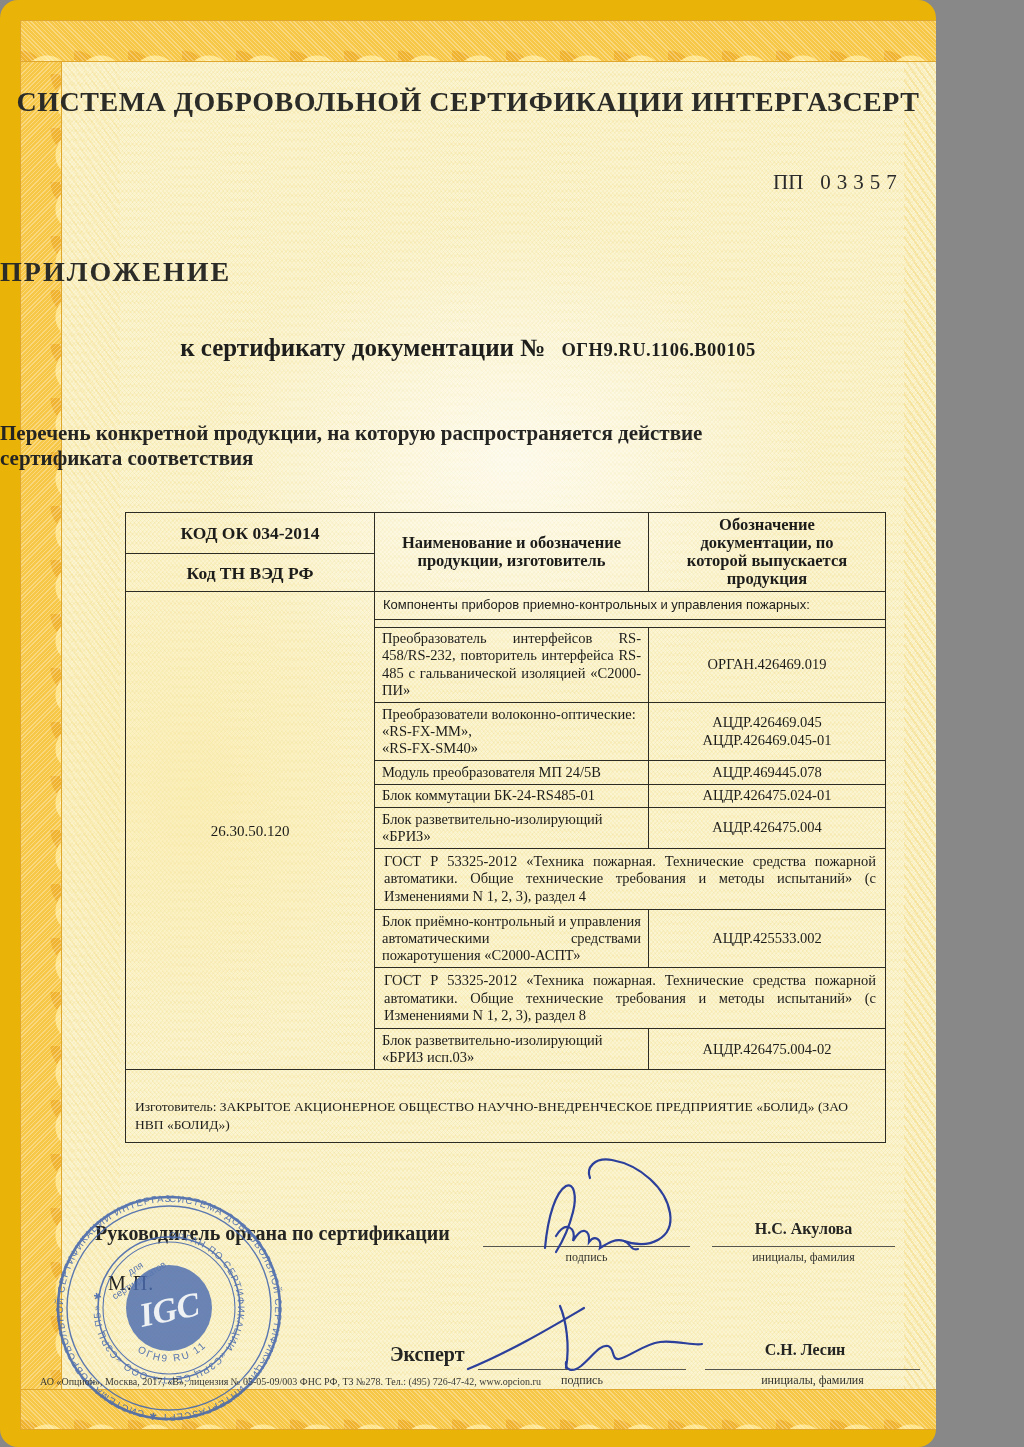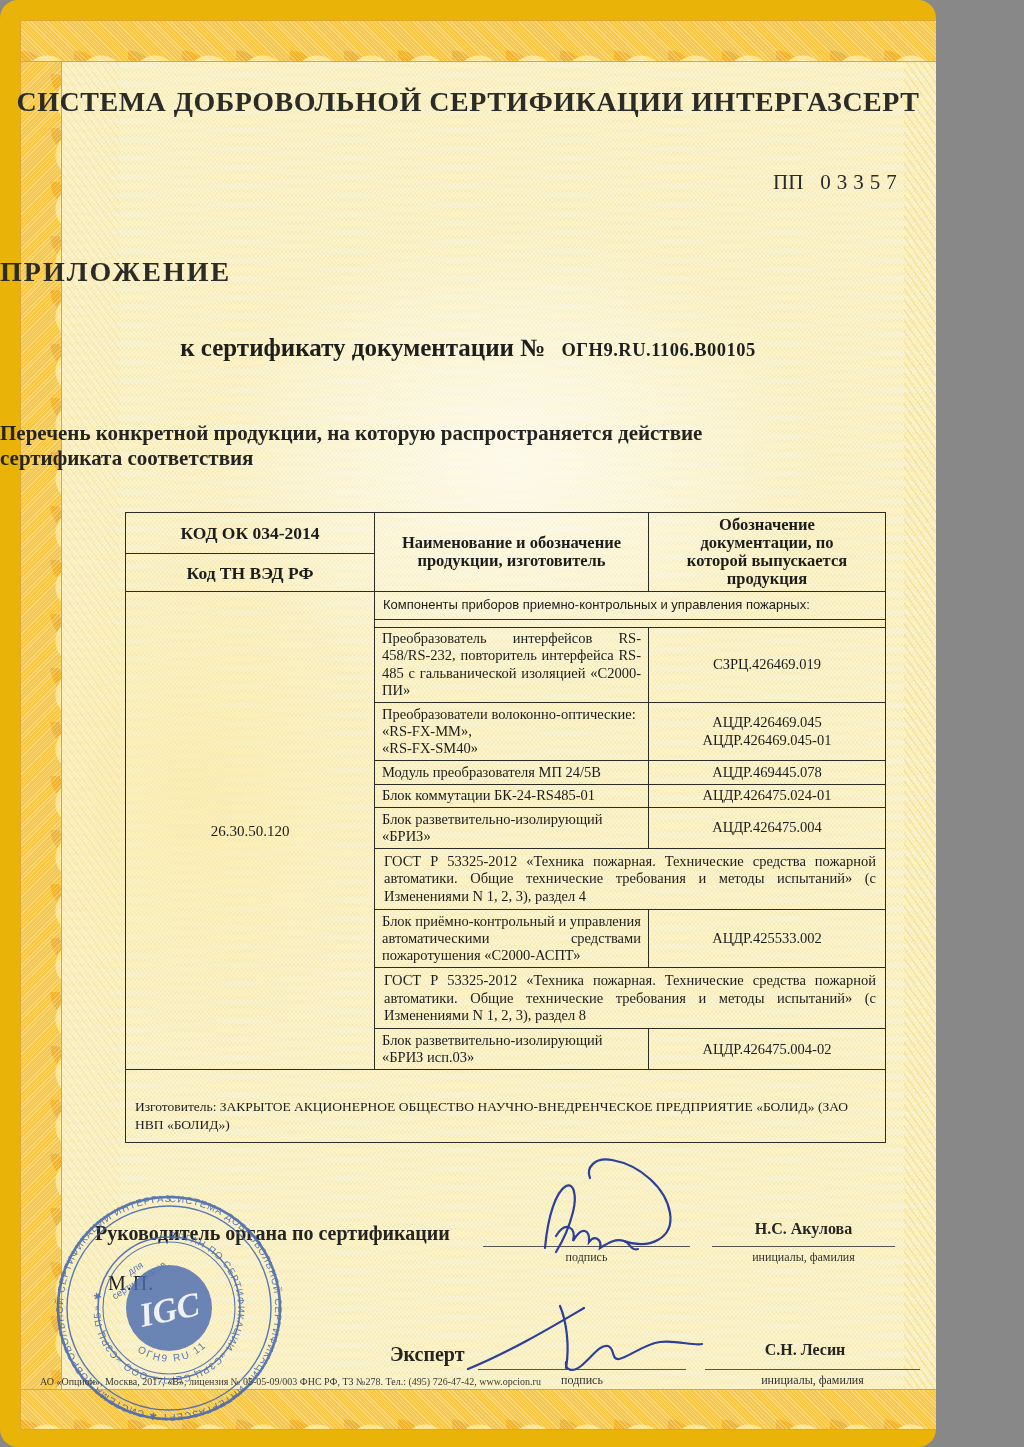--- a/index.html
+++ b/index.html
@@ -124,21 +124,21 @@
     </div>
     <div class="tbody">
       <div class="codecol">
         <span>26.30.50.120</span>
       </div>
       <div class="rowsarea">
         <div class="catrow">Компоненты приборов приемно-контрольных и управления пожарных:</div>
         <div class="gaprow"></div>
         <div class="prow">
           <div class="name just">Преобразователь интерфейсов RS-458/RS-232, повторитель интерфейса RS-485 с гальванической изоляцией «С2000-ПИ»</div>
-          <div class="doc">СЗРЦ.426469.019</div>
+          <div class="doc">ОРГАН.426469.019</div>
         </div>
         <div class="prow">
           <div class="name pre">Преобразователи волоконно-оптические:
 «RS-FX-MM»,
 «RS-FX-SM40»</div>
           <div class="doc pre">АЦДР.426469.045
 АЦДР.426469.045-01</div>
         </div>
         <div class="prow">
           <div class="name">Модуль преобразователя МП 24/5В</div>

